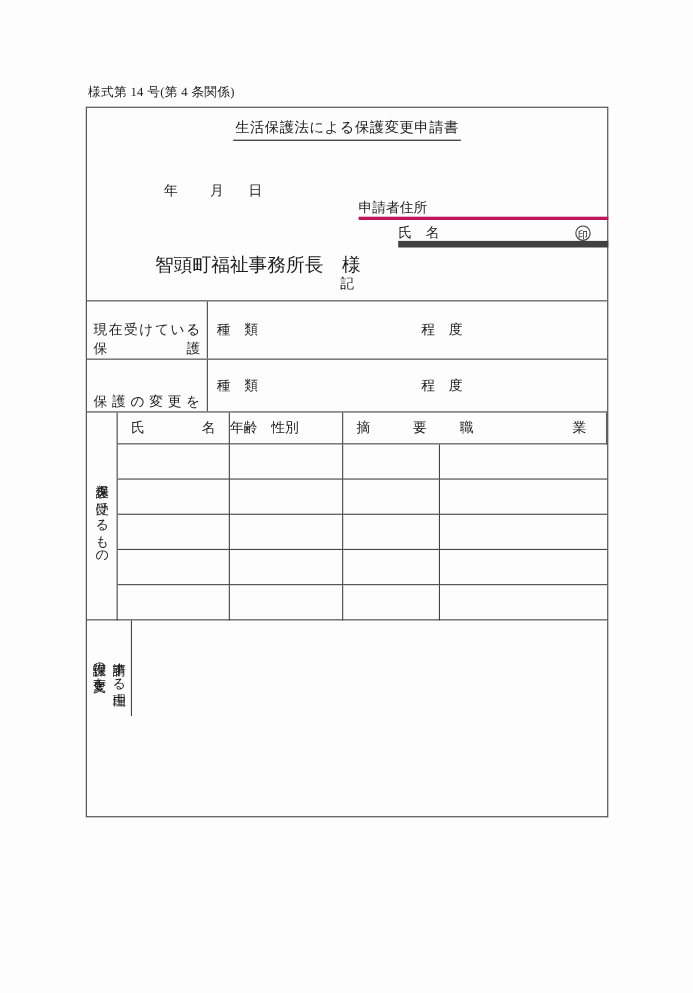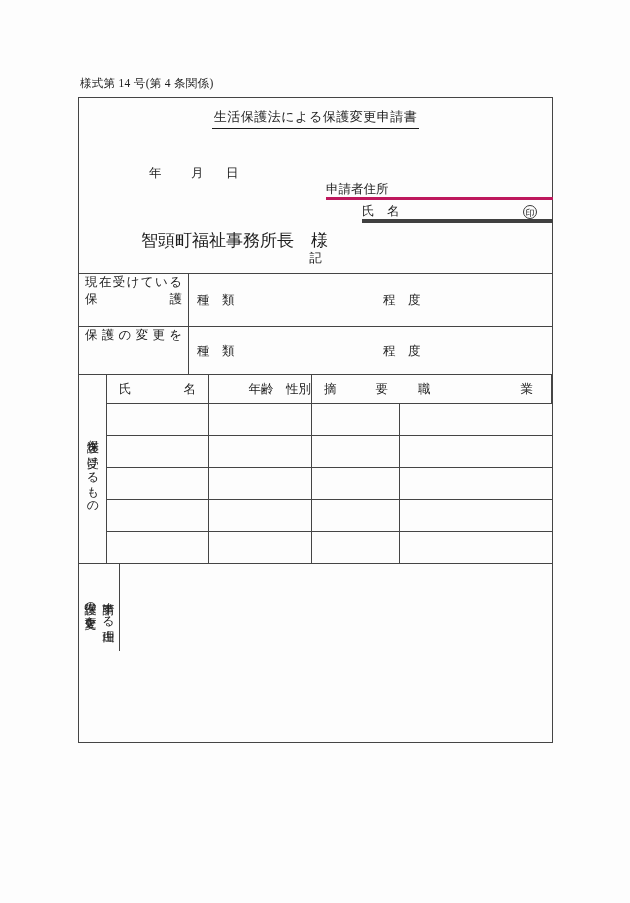--- a/index.html
+++ b/index.html
@@ -40,21 +40,21 @@
   .date-line .m { position: absolute; left: 112px; }
   .date-line .d { position: absolute; left: 147px; }
 
   .address-line {
     position: absolute; left: 247px; top: 84px; width: 227px; height: 15px;
     border-bottom: 3px solid #be185d;
     font-size: 12.5px; line-height: 14px;
   }
   .name-line {
     position: absolute; left: 283px; top: 106px; width: 191px; height: 15px;
-    border-bottom: 4px solid #404040;
+    border-bottom: 6px solid #404040;
     font-size: 12.5px; line-height: 14px;
   }
   .seal {
     position: absolute; right: 16px; bottom: 0px;
     width: 14px; height: 14px;
     border: 1px solid #3a3a3a; border-radius: 50%;
     font-size: 9px; line-height: 14px; text-align: center;
     box-sizing: border-box;
   }
   .addressee { position: absolute; left: 62px; top: 131px; font-size: 17px; }
@@ -65,21 +65,21 @@
     position: absolute; left: 0; width: 473px;
     border-top: 1px solid #454545;
     display: flex; box-sizing: border-box;
   }
   .prot-row.current { top: 175px; height: 53px; }
   .prot-row.desired { top: 228px; height: 48px; }
   .prot-label {
     width: 110px; border-right: 1px solid #454545;
     box-sizing: border-box;
     padding: 0 6px;
-    display: flex; flex-direction: column; justify-content: flex-start;
+    display: flex; flex-direction: column; justify-content: flex-end;
     font-size: 12.5px;
   }
   .spread { text-align: justify; text-align-last: justify; text-justify: inter-character; }
   .prot-content { flex: 1; position: relative; font-size: 12.5px; }
   .prot-content .type-label { position: absolute; left: 8px; top: 50%; transform: translateY(-50%); }
   .prot-content .degree-label { position: absolute; left: 194px; top: 50%; transform: translateY(-50%); }
 
   
   .members {
     position: absolute; left: 0; top: 276px; width: 473px; height: 189px;
@@ -181,21 +181,21 @@
     </div>
 
     <div class="members">
       <div class="side-cell">
         <span class="vtext">保護を受けるもの</span>
       </div>
       <div class="mhead">
         <div class="spread pad-lg">氏名</div>
       </div>
       <div class="mhead center">
-        <div style="text-align:right">年齢　性別</div>
+        <div style="text-align:left">年齢　性別</div>
       </div>
       <div class="mhead colend">
         <div class="spread pad-lg">摘要</div>
       </div>
       <div class="mhead">
         <div class="spread pad-md">職業</div>
       </div>
 
     <div class="mcell"></div>
         <div class="mcell"></div>

